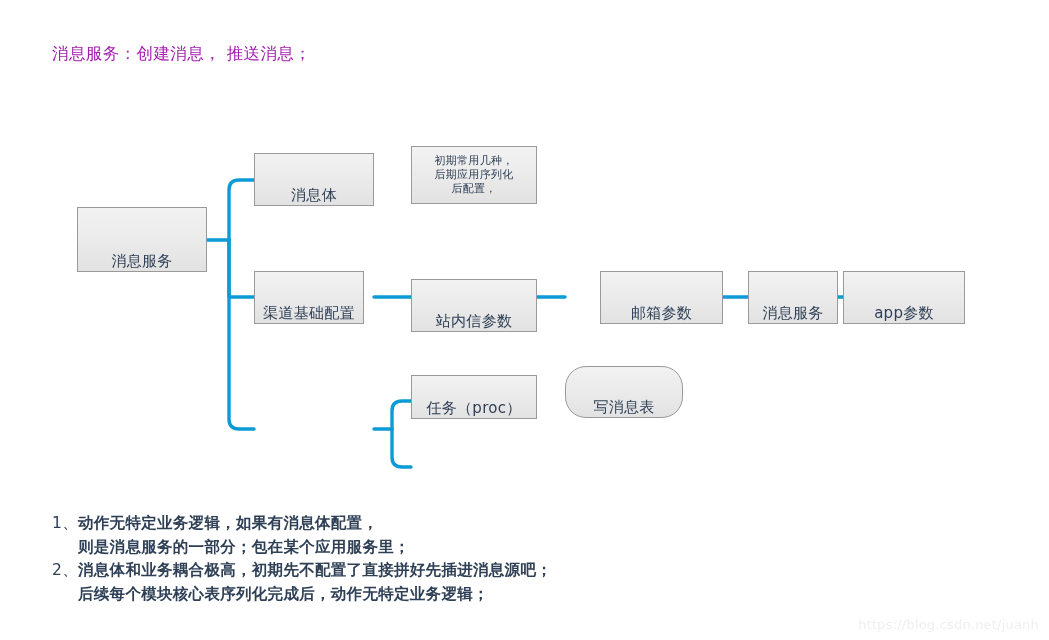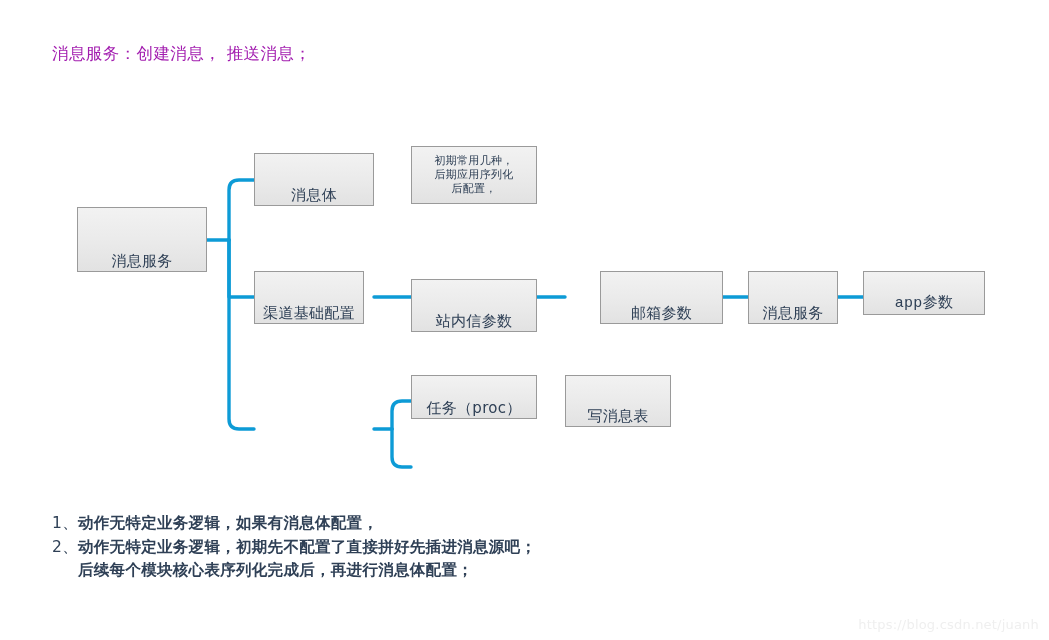--- a/index.html
+++ b/index.html
@@ -152,43 +152,44 @@
   </div>
   <div class="node" style="left:411px; top:279px; width:126px; height:53px;">
     <span class="lbl">站内信参数</span>
   </div>
   <div class="node" style="left:565px; top:271px; width:123px; height:53px;margin-left:35px;">
     <span class="lbl">邮箱参数</span>
   </div>
   <div class="node" style="left:748px; top:271px; width:90px; height:53px;">
     <span class="lbl">消息服务</span>
   </div>
-  <div class="node" style="left:863px; top:271px; width:122px; height:44px;font-family:Liberation Mono, monospace;">
+  <div class="node" style="left:843px; top:271px; width:122px; height:53px;">
     <span class="lbl">app参数</span>
   </div>
 
   <div class="node" style="left:411px; top:375px; width:126px; height:44px;">
     <span class="lbl">任务（proc）</span>
   </div>
 
-  <div class="node" style="left:565px; top:375px; width:106px; height:52px;">
+  <div class="node" style="left:565px; top:366px; width:118px; height:52px;border-radius:21px;">
     <span class="lbl">写消息表</span>
   </div>
 
   <div class="notes">
     <div class="note-row">
       <span class="note-num">1、</span>
       <span class="note-body">
         <div class="nline">动作无特定业务逻辑，如果有消息体配置，</div>
+        <div class="nline">则是消息服务的一部分；包在某个应用服务里；</div>
       </span>
     </div>
     <div class="note-row">
       <span class="note-num">2、</span>
       <span class="note-body">
-        <div class="nline">动作无特定业务逻辑，初期先不配置了直接拼好先插进消息源吧；</div>
-        <div class="nline">后续每个模块核心表序列化完成后，再进行消息体配置；</div>
+        <div class="nline">消息体和业务耦合极高，初期先不配置了直接拼好先插进消息源吧；</div>
+        <div class="nline">后续每个模块核心表序列化完成后，动作无特定业务逻辑；</div>
       </span>
     </div>
   </div>
 
   <div class="watermark">https://blog.csdn.net/juanh</div>
 
 </div>
 
 </body></html>

